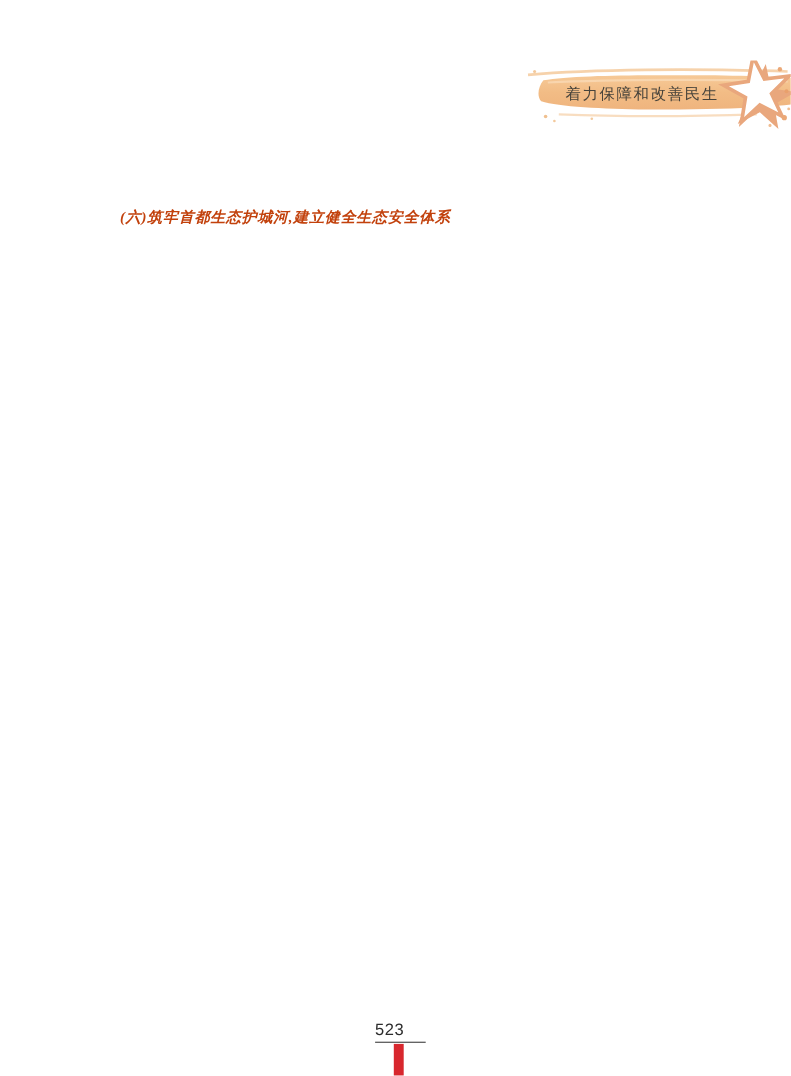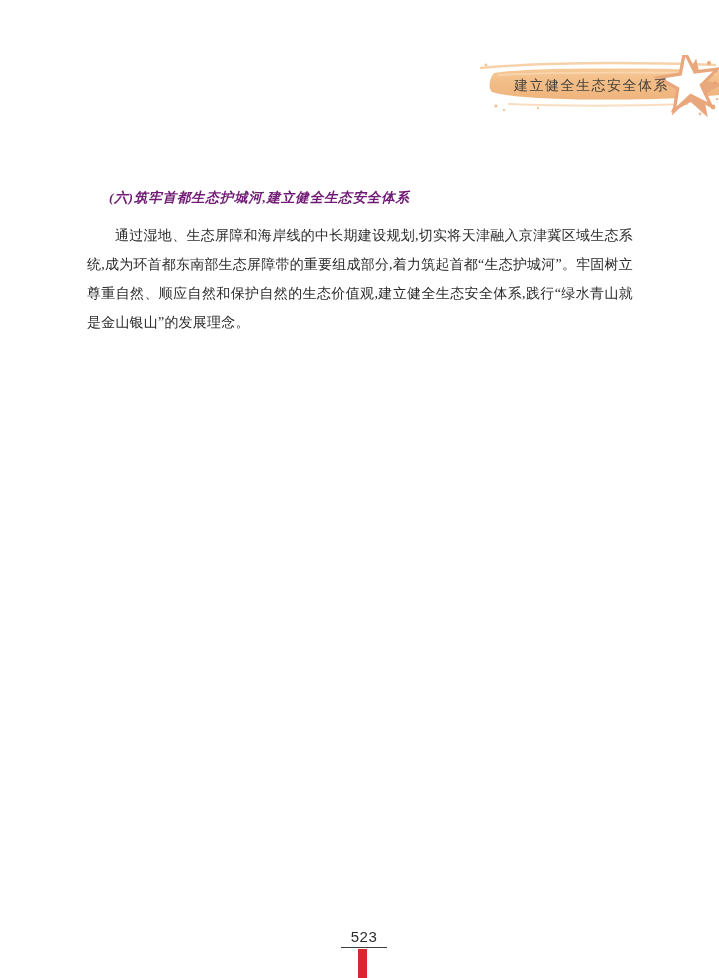--- a/index.html
+++ b/index.html
@@ -29,37 +29,36 @@
     font-size:14px;line-height:30px;text-align:justify;
     letter-spacing:0.2px;
   }
   .p1{top:114px;}
   .p2{top:221px;line-height:29px;text-indent:2em;}
   .heading{
     position:absolute;left:87px;top:183px;width:546px;margin:0;
     padding-left:22px;box-sizing:border-box;
     font-size:13.5px;line-height:29px;
     font-style:italic;font-weight:bold;
-    letter-spacing:0.8px;color:#701a75;
+    letter-spacing:0.8px;color:#c2410c;
   }
   .members{
     position:absolute;left:87px;top:350px;width:560px;margin:0;
     padding-left:23px;box-sizing:border-box;
     font-family:"Liberation Sans","DejaVu Sans",sans-serif;
     font-weight:700;font-size:13.5px;line-height:28px;
     letter-spacing:0.3px;color:#242424;white-space:nowrap;
   }
   .members .bullet{
     font-size:11px;vertical-align:1px;margin-right:4px;color:#242424;
   }
 
   
   .page-num{
     position:absolute;left:341px;top:928px;width:46px;
-    text-align:center;
     font-family:"Liberation Sans","DejaVu Sans",sans-serif;
     font-size:15px;color:#2c2c2c;letter-spacing:0.5px;
     padding-bottom:2px;
     border-bottom:1.5px solid #3f3f3f;
   }
   .red-bar{
     position:absolute;left:358px;top:949px;width:9px;height:29px;
     background:#d8272e;
   }
 </style>
@@ -95,25 +94,24 @@
         <polygon points="50,2 61.2,34.6 95.7,35.2 68.1,55.9 78.2,88.8 50,69 21.8,88.8 31.9,55.9 4.3,35.2 38.8,34.6" fill="#e9a77d" transform="translate(5,10) rotate(7 50 50)"></polygon>
         <polygon points="50,2 61.2,34.6 95.7,35.2 68.1,55.9 78.2,88.8 50,69 21.8,88.8 31.9,55.9 4.3,35.2 38.8,34.6" fill="#ffffff" stroke="#e9a77d" stroke-width="5" transform="rotate(-8 50 50)"></polygon>
       </g>
 
       <circle cx="231" cy="8" r="2" fill="#eba877"></circle>
       <circle cx="237" cy="28" r="1.8" fill="#e9a06c"></circle>
       <circle cx="235" cy="52" r="2.4" fill="#eba877"></circle>
       <circle cx="222" cy="59" r="1.4" fill="#f0bd92"></circle>
       <circle cx="239" cy="44" r="1.3" fill="#f0bd92"></circle>
     </svg>
-    <span class="header-title">建立健全生态安全体系</span>
+    <span class="header-title">着力保障和改善民生</span>
   </div>
 
 
   <h3 class="heading">(六)筑牢首都生态护城河,建立健全生态安全体系</h3>
 
-  <p class="para p2">通过湿地、生态屏障和海岸线的中长期建设规划,切实将天津融入京津冀区域生态系统,成为环首都东南部生态屏障带的重要组成部分,着力筑起首都“生态护城河”。牢固树立尊重自然、顺应自然和保护自然的生态价值观,建立健全生态安全体系,践行“绿水青山就是金山银山”的发展理念。</p>
 
 
   <div class="page-num">523</div>
   <div class="red-bar"></div>
 
 </div>
 
 </body></html>

